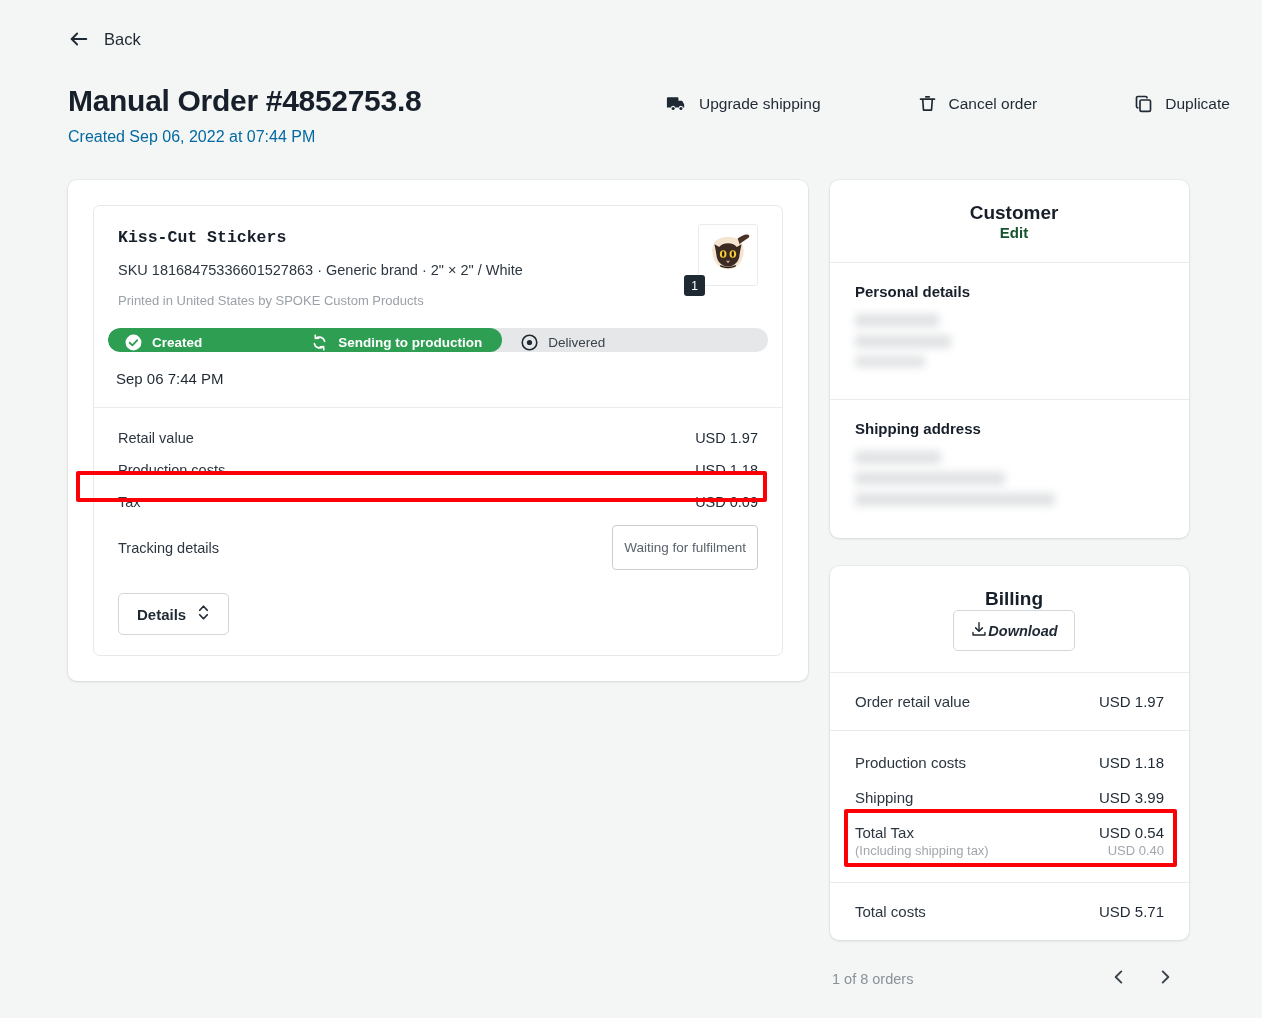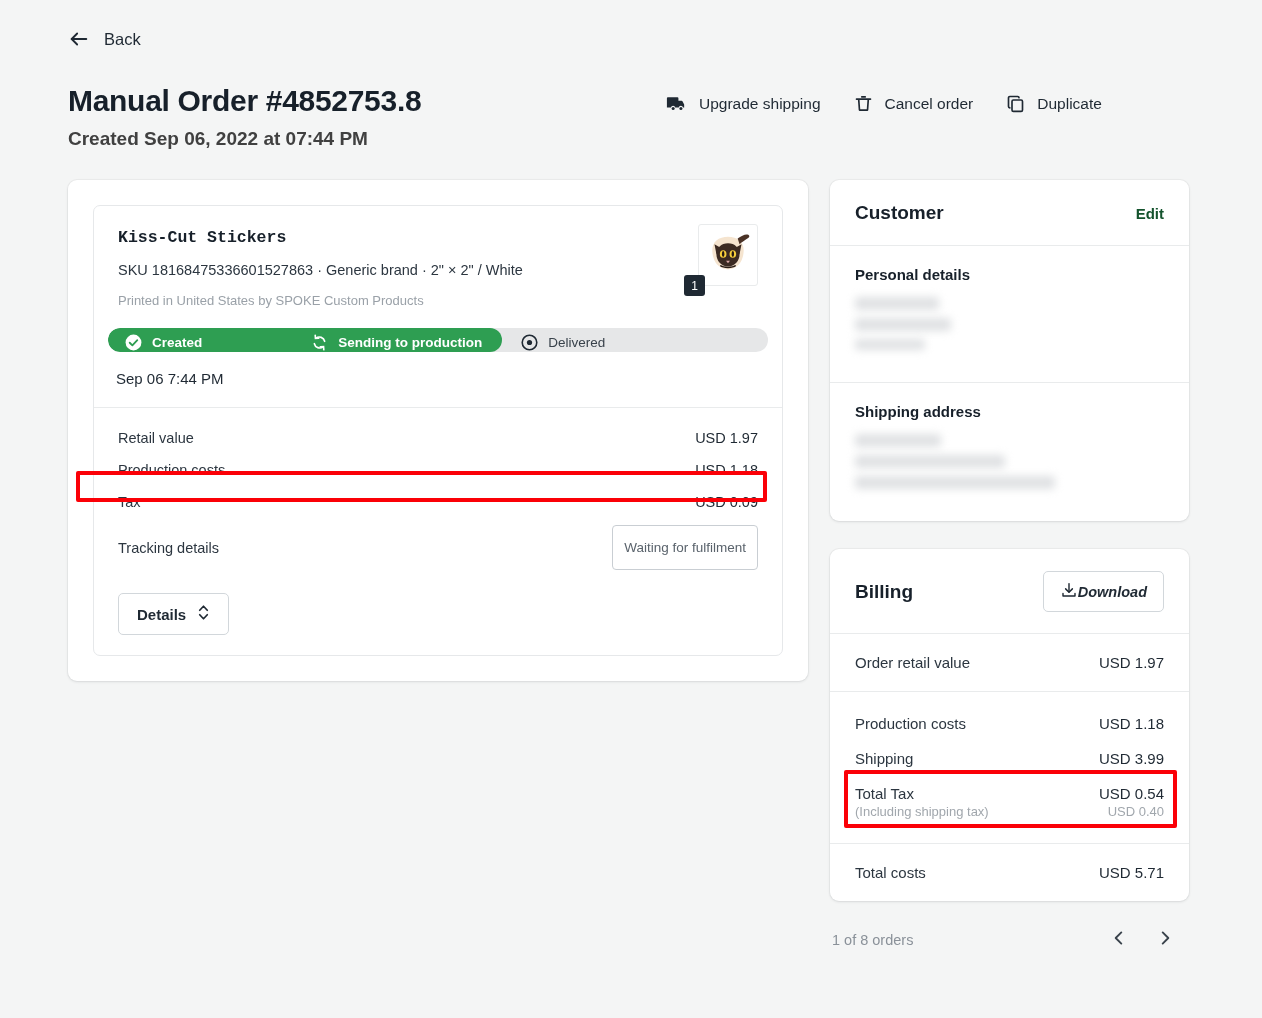--- a/index.html
+++ b/index.html
@@ -22,25 +22,25 @@
     cursor: pointer;
   }
   .back-arrow { width: 22px; height: 22px; display: block; }
   .back-label { font-size: 16.5px; color: #1f2933; }
 
   .title-block { position: absolute; left: 68px; top: 84px; }
   .page-title {
     font-size: 30px; font-weight: bold; letter-spacing: -0.3px;
     color: #17202a; line-height: 1.15;
   }
-  .page-subtitle { font-size: 19px; color: #404040; margin-top: 9px; font-weight: bold; }
+  .page-subtitle { font-size: 16px; color: #0369a1; margin-top: 9px; }
 
   .header-actions {
     position: absolute; left: 665px; top: 92px;
-    display: flex; align-items: center; gap: 32px;
+    display: flex; align-items: center; gap: 96px;
   }
   .hdr-action {
     display: flex; align-items: center; gap: 11px;
     cursor: pointer; font-size: 15.5px; color: #1f2933;
     background: none; border: none; font-family: inherit;
   }
   .hdr-action svg { display: block; }
 
   
   .main-col { position: absolute; left: 68px; top: 180px; width: 740px; }
@@ -136,21 +136,22 @@
   }
 
   
   .side-card {
     background: #fff; border-radius: 9px;
     box-shadow: 0 1px 3px rgba(20,30,40,.10), 0 0 0 1px rgba(20,30,40,.035);
     overflow: hidden;
   }
   .side-head {
     display: flex; align-items: center; justify-content: space-between;
-    padding: 22px 25px 21px 25px;
+    padding: 22px 25px 21px 34px;
+    flex-direction: column;
   }
   .side-title { font-size: 19px; font-weight: bold; color: #17202a; }
   .edit-link {
     font-size: 15px; color: #14532d; font-weight: bold;
     background: none; border: none; cursor: pointer; font-family: inherit;
   }
   .dl-btn {
     display: flex; align-items: center; 
     border: 1px solid #d2d7db; border-radius: 5px; background: #fff;
     padding: 9px 16px; font-size: 14.5px; font-weight: bold; color: #1f2933;

